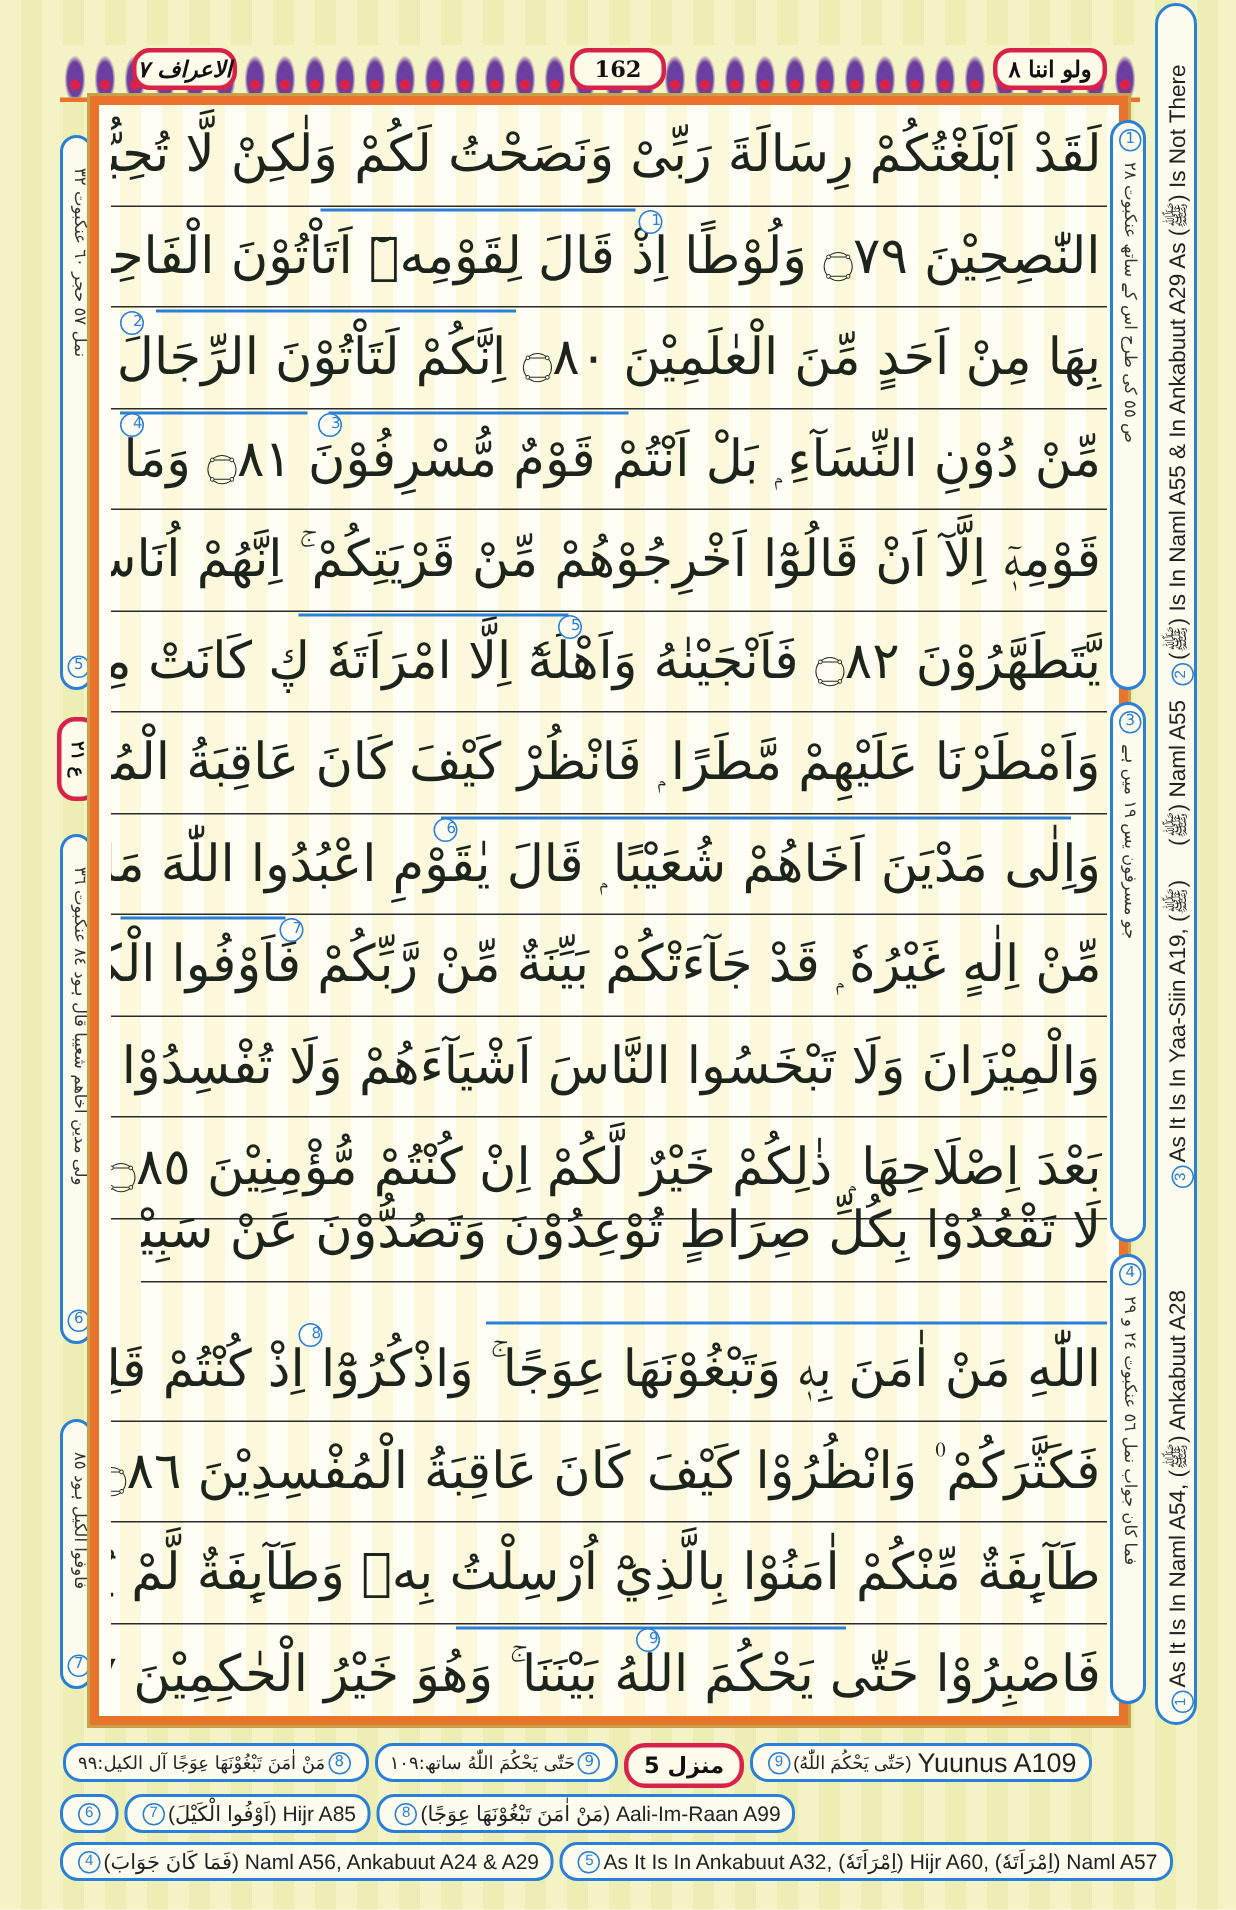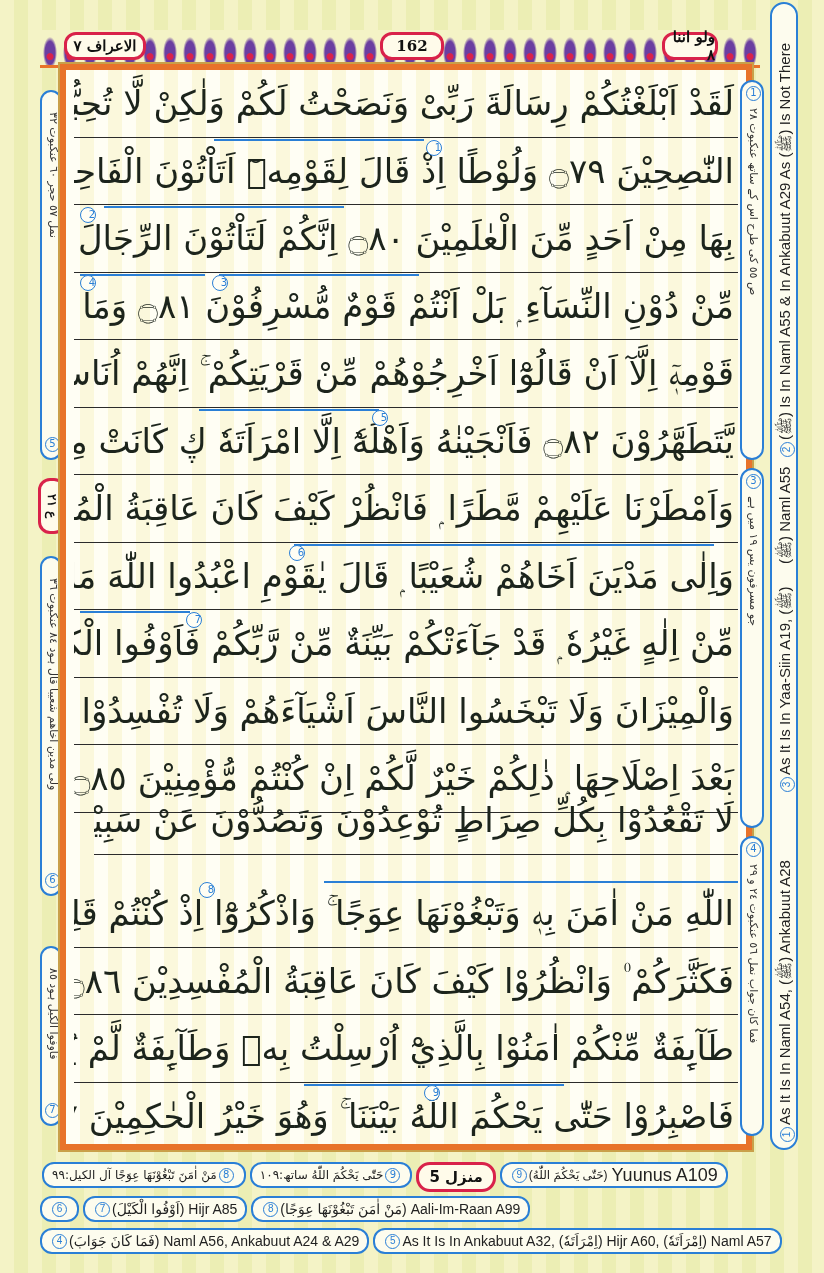--- a/index.html
+++ b/index.html
@@ -76,27 +76,27 @@
   .manzil-badge {
     height: 30px; padding: 0 10px; border: 3px solid #d9224a; border-radius: 14px;
     background: #fffbea; display: flex; align-items: center;
     font-size: 15px; font-weight: bold; direction: rtl; color: #111;
   }
 </style>
 </head>
 <body>
 
 <div class="header-ornament"></div>
-<div class="header-badge" style="left:64px; width:82px;">
+<div class="header-badge" style="left:88px; width:70px;font-style:italic;">
     <span>الاعراف ٧</span>
   </div>
 <div class="header-badge" style="left:380px; width:64px;">
     <span>162</span>
   </div>
-<div class="header-badge" style="left:662px; width:56px;">
+<div class="header-badge" style="left:662px; width:76px;">
     <span>ولو اننا ٨</span>
   </div>
 
 <div class="side-col" style="left:40px; top:90px; width:22px; height:370px;">
   <span class="side-urdu" style="left:4px; top:20px; transform: rotate(90deg) translate(0,-14px);">نمل ٥٧ حجر ٦٠ عنکبوت ٣٢</span>
   <span class="circ" style="position:absolute; left:1px; bottom:6px;">5</span>
 </div>
 <div class="header-badge" style="left:38px; top:478px; width:28px; height:56px; writing-mode: vertical-rl; font-size:12px;">
     <span>ع ٢١</span>
   </div>

